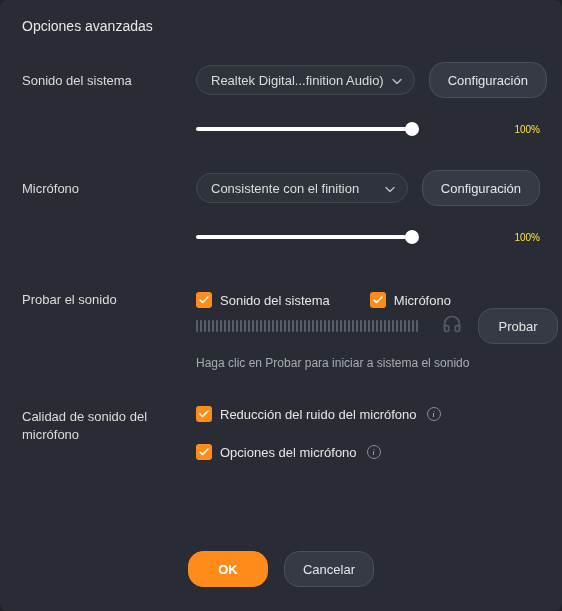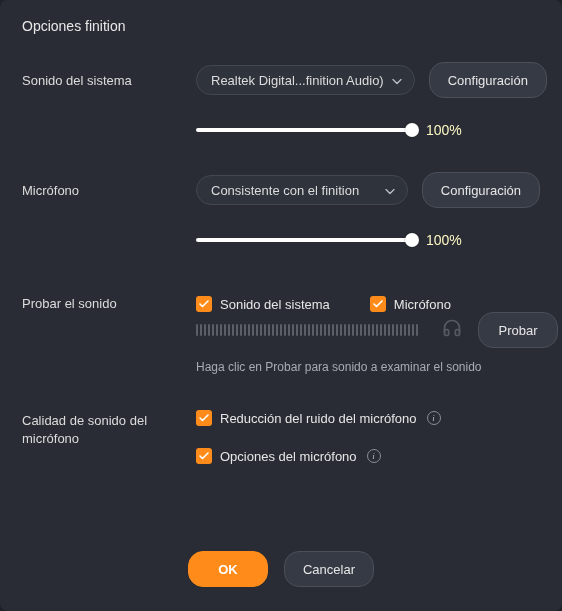--- a/index.html
+++ b/index.html
@@ -35,20 +35,21 @@
     font-size: 13px;
     color: #dcdcdc;
     flex-shrink: 0;
   }
   .label-col.top { align-self: flex-start; padding-top: 2px; line-height: 1.4; }
   .controls-col {
     flex: 1;
     display: flex;
     align-items: center;
     gap: 14px;
+    justify-content: space-between;
   }
   .select {
     flex: 1;
     height: 30px;
     background: #2f333c;
     border: 1px solid #44474f;
     border-radius: 15px;
     padding: 0 30px 0 14px;
     font-size: 13px;
     color: #dcdcdc;
@@ -111,22 +112,22 @@
     position: absolute;
     top: 50%;
     width: 14px;
     height: 14px;
     background: #ffffff;
     border-radius: 50%;
     transform: translate(-50%, -50%);
     box-shadow: 0 0 2px rgba(0,0,0,.4);
   }
   .slider-val {
-    font-size: 14px;
-    color: #fef9c3;
+    font-size: 10px;
+    color: #fde047;
   }
   .section-gap { height: 34px; }
   .checkbox {
     display: inline-flex;
     align-items: center;
     gap: 8px;
     cursor: pointer;
   }
   .cb {
     width: 16px;
@@ -201,21 +202,21 @@
     gap: 16px;
     padding-top: 10px;
     padding-bottom: 6px;
   }
 </style>
 </head>
 <body>
 
 <div class="dialog">
 
-  <div class="title">Opciones finition</div>
+  <div class="title">Opciones avanzadas</div>
 
   <div class="row">
     <div class="label-col">Sonido del sistema</div>
     <div class="controls-col">
       <div class="select">
         <span>Realtek Digital...finition Audio)</span>
         <span class="chev">
           <svg width="10" height="6" viewBox="0 0 10 6">
               <path d="M1 1l4 4 4-4" stroke="#b8bbc2" stroke-width="1.4" fill="none" stroke-linecap="round"></path>
             </svg>
@@ -355,21 +356,21 @@
           <svg width="20" height="20" viewBox="0 0 24 24" fill="none" stroke="currentColor" stroke-width="2" stroke-linecap="round" stroke-linejoin="round">
               <path d="M3 18v-6a9 9 0 0 1 18 0v6"></path>
               <path d="M21 19a2 2 0 0 1-2 2h-1a2 2 0 0 1-2-2v-3a2 2 0 0 1 2-2h3zM3 19a2 2 0 0 0 2 2h1a2 2 0 0 0 2-2v-3a2 2 0 0 0-2-2H3z"></path>
             </svg>
         </span>
         <div class="btn small">
           <span>Probar</span>
         </div>
       </div>
 
-      <div class="hint">Haga clic en Probar para sonido a examinar el sonido</div>
+      <div class="hint">Haga clic en Probar para iniciar a sistema el sonido</div>
     </div>
   </div>
 
   <div style="height:36px"></div>
 
   <div class="row" style="align-items:flex-start">
     <div class="label-col top">Calidad de sonido del micrófono</div>
     <div style="flex:1">
       <div class="quality-item">
         <label class="checkbox">

